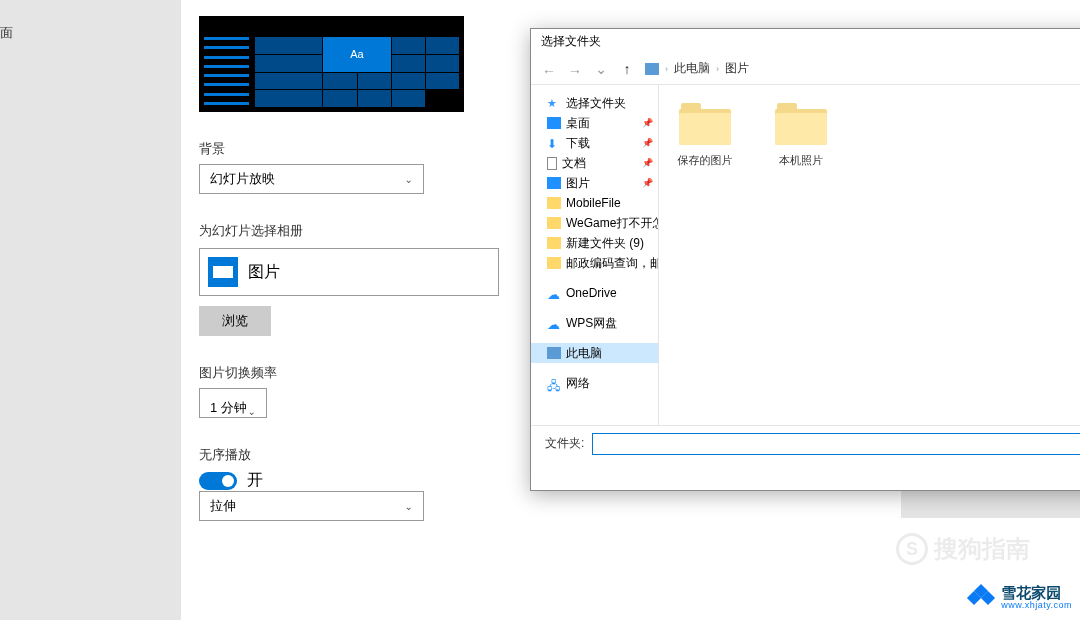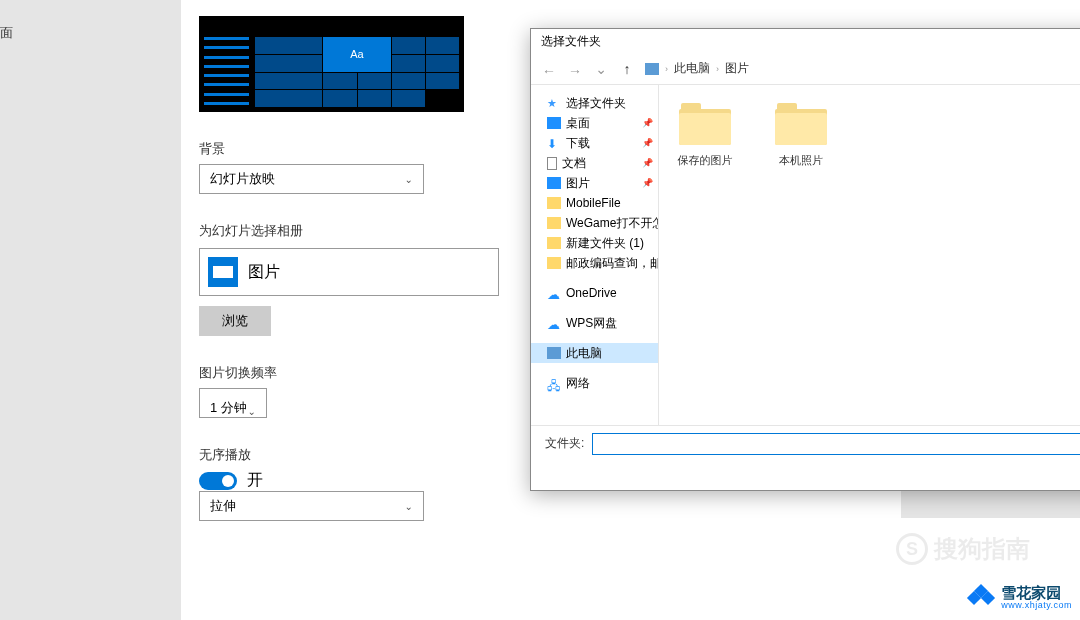--- a/index.html
+++ b/index.html
@@ -217,21 +217,21 @@
       <div class="tree-item indent">
           <span class="tico folder"></span>
           <span>MobileFile</span>
         </div>
       <div class="tree-item indent">
           <span class="tico folder"></span>
           <span>WeGame打不开怎</span>
         </div>
       <div class="tree-item indent">
           <span class="tico folder"></span>
-          <span>新建文件夹 (1)</span>
+          <span>新建文件夹 (9)</span>
         </div>
       <div class="tree-item indent">
           <span class="tico folder"></span>
           <span>邮政编码查询，邮</span>
         </div>
       <div class="tree-gap"></div>
       <div class="tree-item">
           <span class="tico cloud">☁</span>
           <span>OneDrive</span>
         </div>

